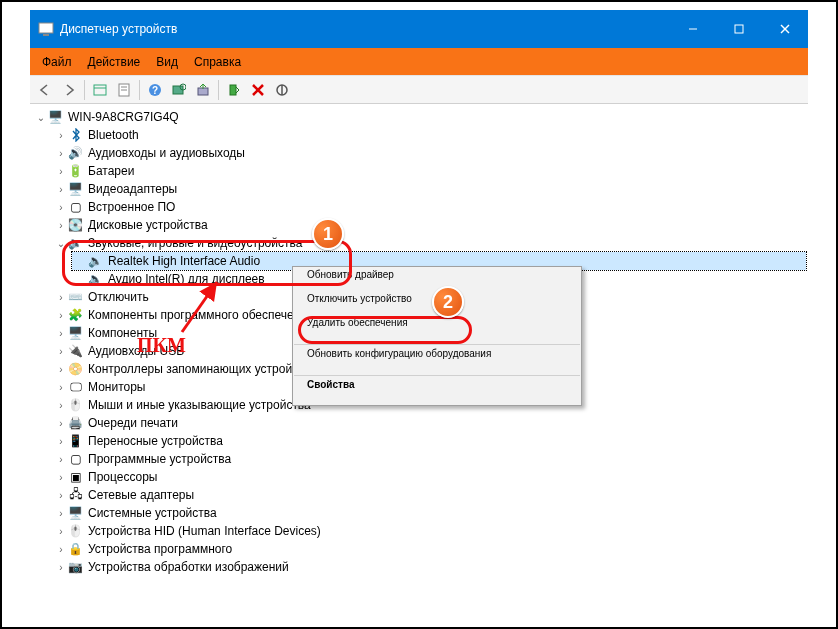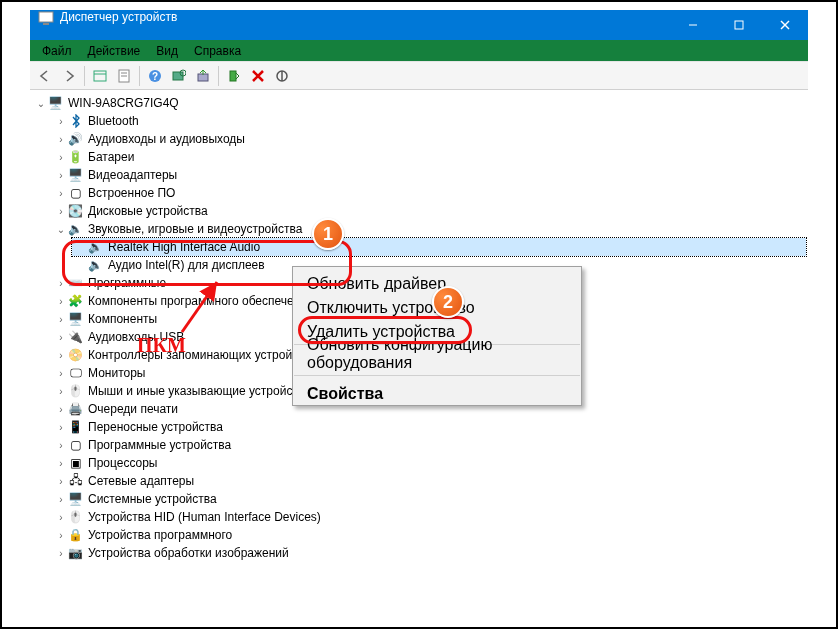--- a/index.html
+++ b/index.html
@@ -1,42 +1,42 @@
 <!DOCTYPE html>
 <html><head>
 <meta charset="utf-8">
 <style>
   * { box-sizing: border-box; }
   body { margin: 0; font-family: "Segoe UI", Tahoma, sans-serif; font-size: 12px; background: #fff; }
   .outer { width: 838px; height: 629px; border: 2px solid #000; position: relative; background: #fff; overflow: hidden;}
   .window { position:absolute; top:8px; left:28px; right:28px; bottom:0; background:#fff; display:flex; flex-direction:column;}
   
-  .titlebar { height:30px; background:#0078d7; color:#fff; display:flex; padding:0 0 0 8px;}
+  .titlebar { height:38px; background:#0078d7; color:#fff; display:flex; align-items:center; padding:0 0 0 8px;}
   .titlebar .icon { width:16px; height:16px; margin-right:6px; display:inline-block;}
   .titlebar .title { font-size:12px; flex:0 0 auto;}
   .titlebar .spacer { flex:1;}
   .winbtn { width:46px; height:30px; display:flex; align-items:center; justify-content:center; color:#fff;}
   
-  .menubar { height:22px; background:#15803d; display:flex; align-items:center; border-bottom:1px solid #e5e5e5; padding:0 4px;}
+  .menubar { height:28px; background:#f97316; display:flex; align-items:center; border-bottom:1px solid #e5e5e5; padding:0 4px;}
   .menubar span { padding:2px 8px; font-size:12px;}
   
   .toolbar { height:28px; background:#f5f5f5; border-bottom:1px solid #d0d0d0; display:flex; align-items:center; padding:0 4px; gap:2px;}
   .tbtn { width:22px; height:22px; display:flex; align-items:center; justify-content:center; border:1px solid transparent; border-radius:2px;}
   .tsep{width:1px;height:20px;background:#ccc;margin:0 2px;}
   
   .content { flex:1; background:#fff; padding:4px 2px; overflow:auto; position:relative;}
   .tree { list-style:none; margin:0; padding:0;}
   .tree ul { list-style:none; margin:0; padding:0 0 0 20px;}
   .node { display:flex; align-items:center; height:18px; padding:0 2px; white-space:nowrap;}
   .node.sel { background:#cce8ff; color:#000; outline:1px dotted #000;}
   .tw { width:14px; text-align:center; font-size:10px; color:#666; user-select:none;}
   .ico { width:16px; height:16px; margin-right:4px; display:inline-flex; align-items:center; justify-content:center;}
   
   .ctx { position:absolute; top:264px; left:290px; width:290px; background:#f2f2f2; border:1px solid #a0a0a0; box-shadow:3px 3px 4px rgba(0,0,0,0.3); padding:2px 0; z-index:50;}
-  .ctx-item { height:24px; display:flex; align-items:flex-end; padding:0 14px; font-size:16px;}
+  .ctx-item { height:24px; display:flex; align-items:flex-start; padding:0 14px; font-size:10px;}
   .ctx-sep{height:1px;background:#d0d0d0;margin:3px 1px;}
   
   .badge { position:absolute; width:32px; height:32px; border-radius:50%; background:radial-gradient(circle at 30% 30%,#ff8a3c,#e35410); border:2px solid #fff; box-shadow:0 1px 2px rgba(0,0,0,.4); display:flex; align-items:center; justify-content:center; color:#fff; font-weight:bold; font-size:18px; z-index:60;}
   .ring { position:absolute; border:3px solid #e11; border-radius:14px; z-index:55;}
   .pkm { position:absolute; color:#e11; font-weight:bold; font-size:20px; z-index:56; font-family:Liberation Serif, serif;}
   .arrow {position:absolute; z-index:56;}
 </style>
 </head>
 <body>
 
@@ -215,21 +215,21 @@
                       <span class="ico">🔈</span>
                       <span>Аудио Intel(R) для дисплеев</span>
                     </div>
                   </li>
             </ul>
           </li>
           <li>
                 <div class="node">
                   <span class="tw">›</span>
                   <span class="ico">⌨️</span>
-                  <span>Программные</span>
+                  <span>Отключить</span>
                 </div>
               </li>
           <li>
                 <div class="node">
                   <span class="tw">›</span>
                   <span class="ico">🧩</span>
                   <span>Компоненты программного обеспечения</span>
                 </div>
               </li>
           <li>
@@ -337,21 +337,21 @@
  </div>
 
   <div class="ctx">
     <div class="ctx-item">
         <span>Обновить драйвер</span>
       </div>
     <div class="ctx-item">
         <span>Отключить устройство</span>
       </div>
     <div class="ctx-item">
-        <span>Удалить устройства</span>
+        <span>Удалить обеспечения</span>
       </div>
     <div class="ctx-sep"></div>
     <div class="ctx-item">
         <span>Обновить конфигурацию оборудования</span>
       </div>
     <div class="ctx-sep"></div>
     <div class="ctx-item">
         <b>Свойства</b>
       </div>
   </div>

